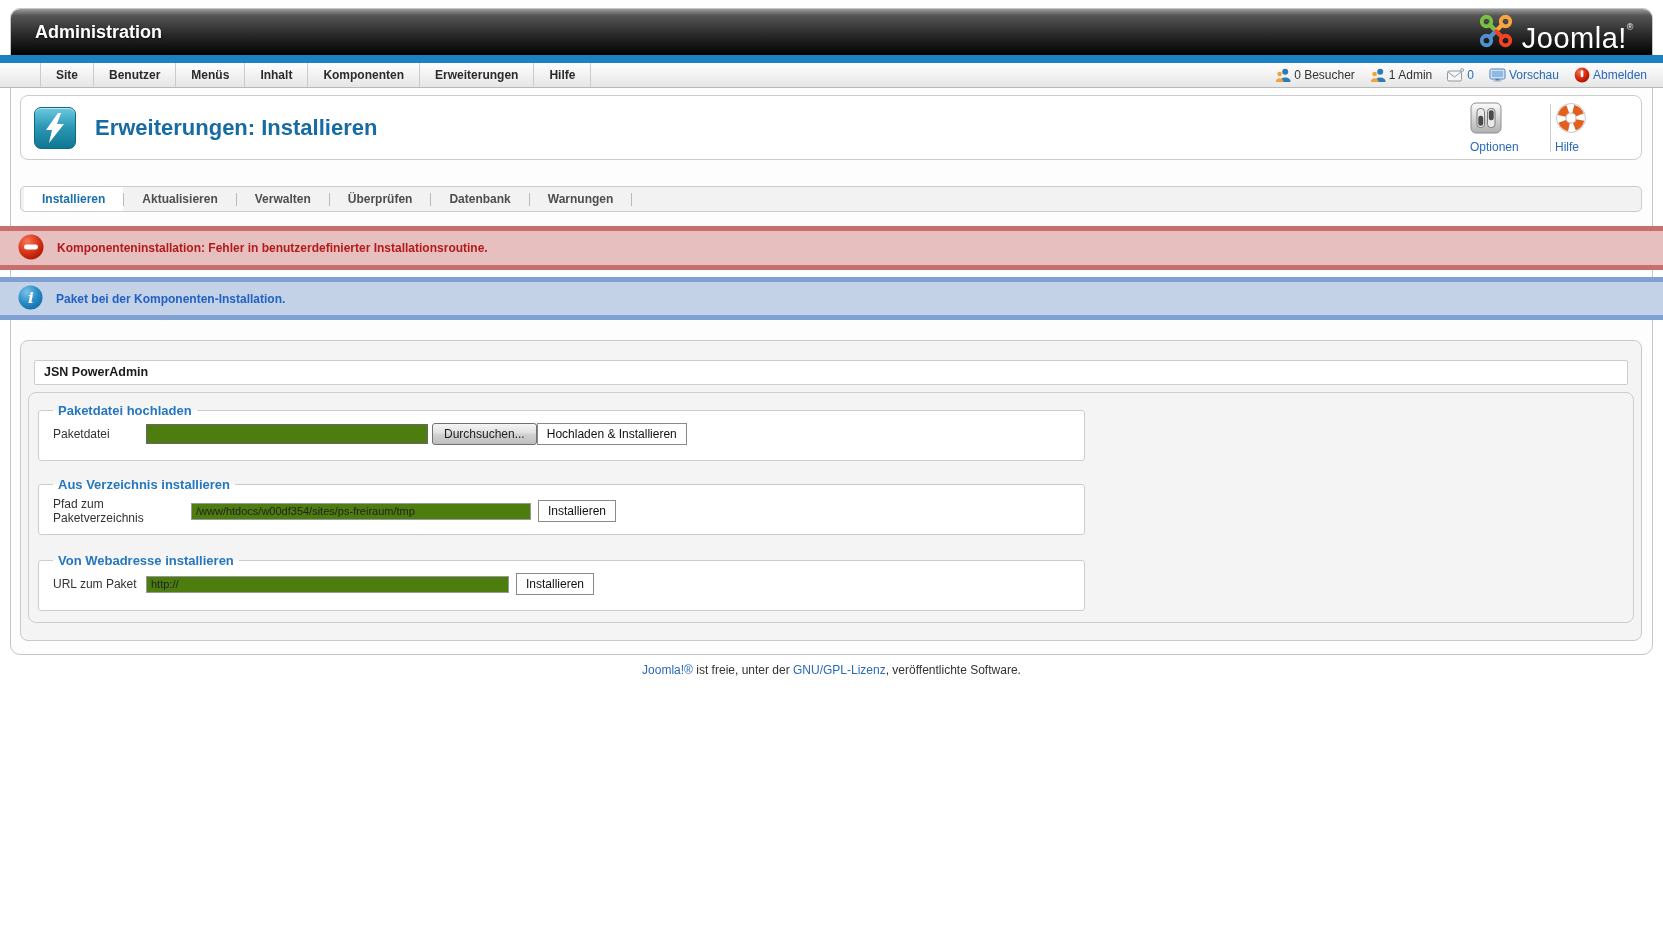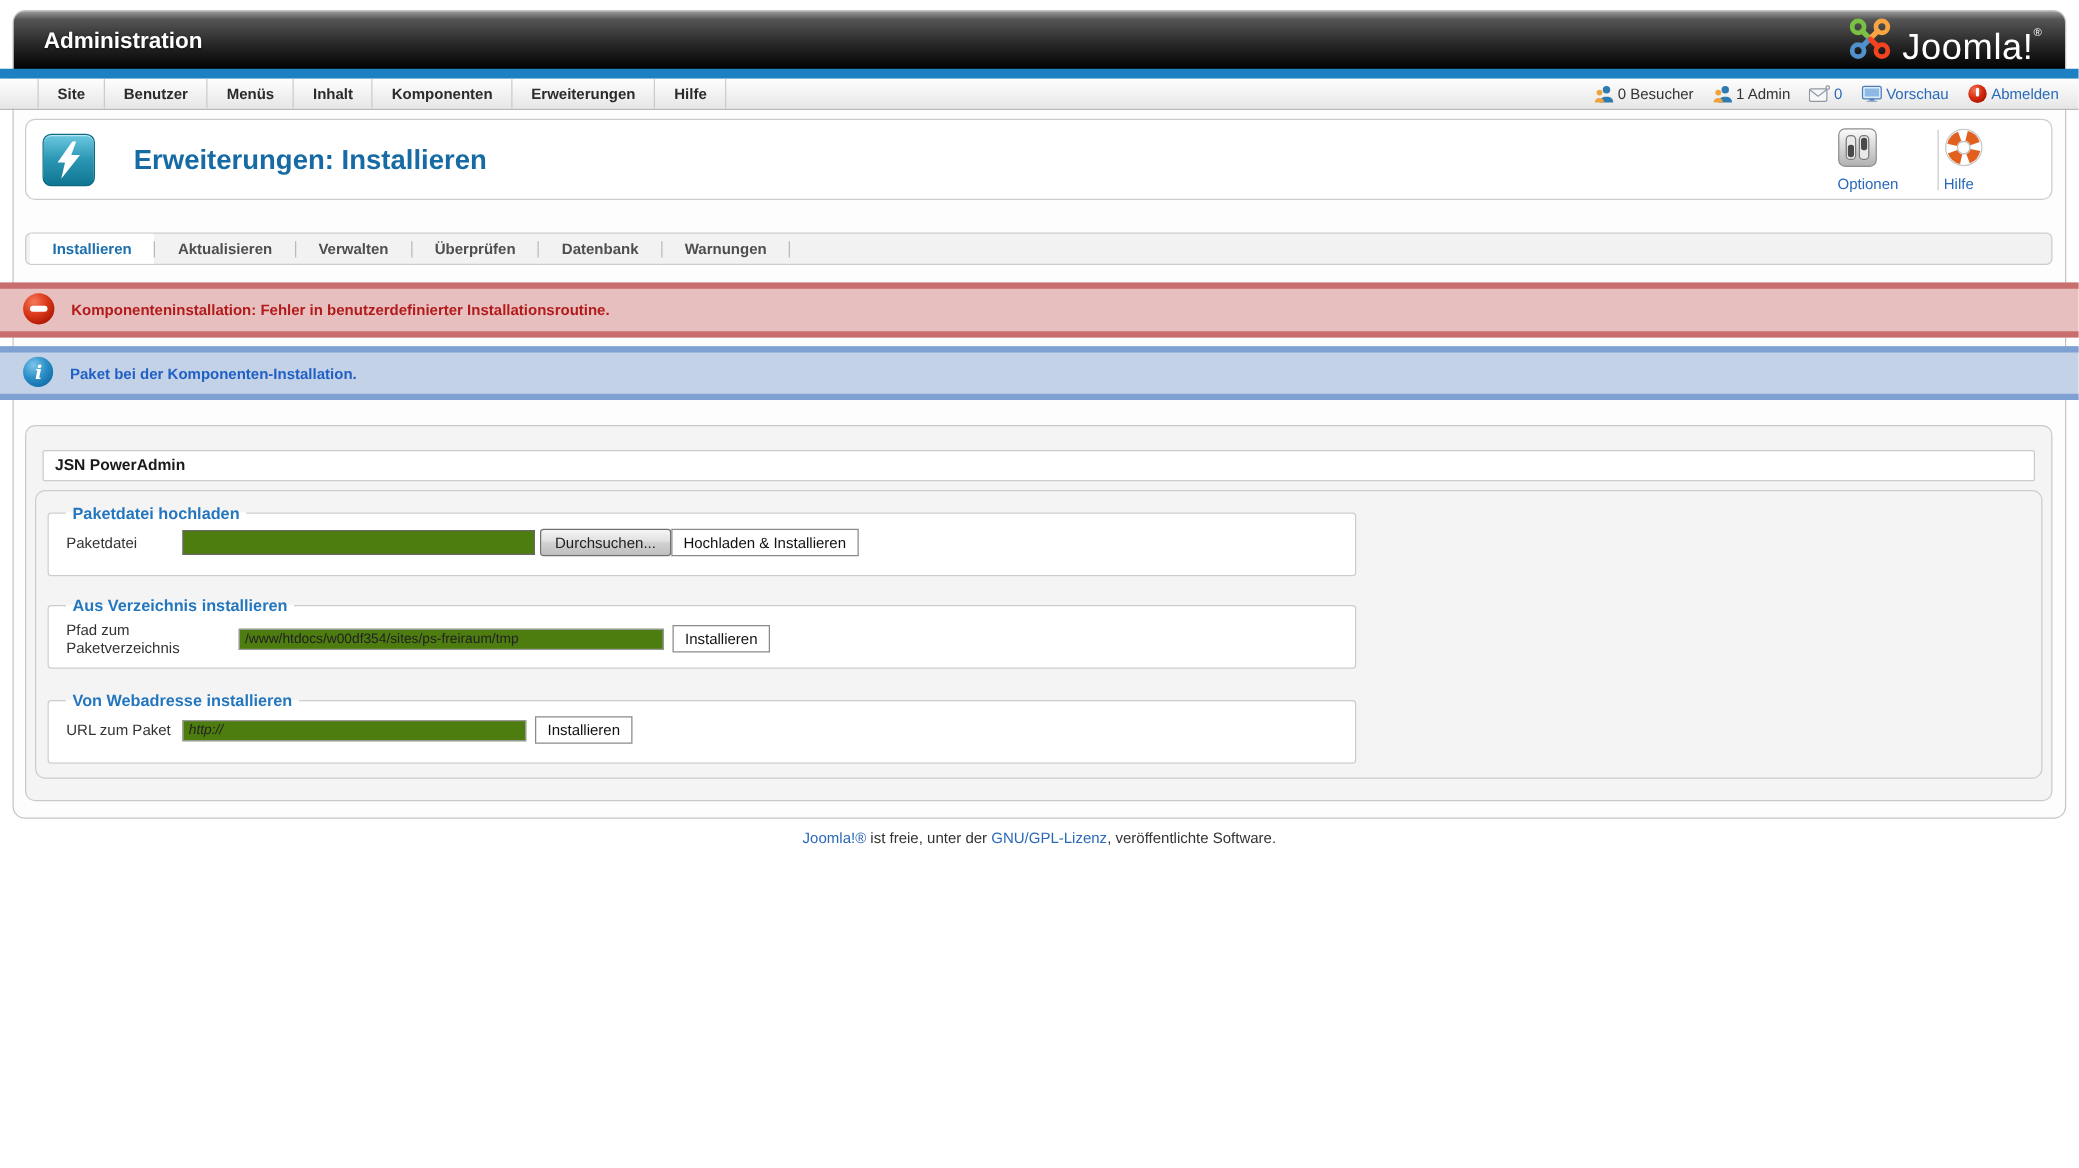--- a/index.html
+++ b/index.html
@@ -18,33 +18,33 @@
   .app-title{color:#fff;font-size:18px;font-weight:bold;text-shadow:0 1px 2px rgba(0,0,0,.7);}
   .logo{display:flex;align-items:center;gap:7px;}
   .logo-text{color:#fff;font-size:29px;line-height:29px;letter-spacing:.5px;}
   .logo-text sup{font-size:9px;vertical-align:18px;}
   
   .bluebar{position:absolute;left:0;top:55px;width:1663px;height:8px;background:#1c80c2;}
   
   .menubar{position:absolute;left:0;top:63px;width:1663px;height:24px;
     background:linear-gradient(#fefefe,#e6e6e6);border-bottom:1px solid #b9b9b9;
     display:flex;justify-content:space-between;align-items:stretch;}
-  .menu{display:flex;margin-left:30px;text-align:center;}
+  .menu{display:flex;margin-left:40px;text-align:center;}
   .menu-item{padding:0 15px;line-height:24px;font-weight:bold;color:#2b2b2b;
     border-right:1px solid #ccc;cursor:pointer;}
   .menu-item:first-child{border-left:1px solid #ccc;}
   .status{display:flex;align-items:center;gap:15px;margin-right:16px;}
   .status-item{display:flex;align-items:center;gap:3px;cursor:pointer;}
   .status-item .dark{color:#333;}
   .status-item .blue{color:#2a69b8;}
   .status-item svg{display:block;}
   
   .title-box{position:absolute;left:20px;top:95px;width:1622px;height:65px;box-sizing:border-box;
     background:#fff;border:1px solid #ccc;border-radius:8px;
-    display:flex;align-items:center;padding:0 10px 0 13px;gap:12px;}
+    display:flex;align-items:center;padding:0 10px 0 13px;}
   .page-icon{width:40px;height:40px;flex:0 0 40px;border-radius:7px;border:1px solid #0c6a85;
     background:linear-gradient(180deg,#6cc9e0 0%,#2b97b4 48%,#0f7693 100%);
     box-shadow:inset 0 1px 0 rgba(255,255,255,.55);
     display:flex;align-items:center;justify-content:center;}
   .page-title{margin:0 0 0 19px;font-size:22px;font-weight:bold;color:#176ba5;}
   .toolbar{margin-left:auto;display:flex;align-items:center;}
   .toolbar-btn{width:76px;display:flex;flex-direction:column;gap:3px;cursor:pointer;padding:4px 0;}
   .toolbar-btn .lbl{color:#2a69b8;font-size:12px;}
   .toolbar-divider{width:1px;height:48px;background:#ccc;margin:0 4px;}
   
@@ -84,21 +84,21 @@
   .txt{height:18px;border:1px solid #999;background:#4d7c0f;font-family:"Liberation Sans",sans-serif;
     font-size:11px;padding:0 4px;color:#222;box-sizing:border-box;}
   .file-txt{width:282px;height:20px;border:1px solid #686868;}
   .browse-btn{margin-left:4px;height:22px;padding:0 11px;font-size:12px;color:#222;cursor:pointer;
     border:1px solid #707070;border-radius:3px;font-family:"Liberation Sans",sans-serif;
     background:linear-gradient(#f5f5f5,#e0e0e0 45%,#d2d2d2 50%,#bfbfbf);}
   .flat-btn{margin-left:0;height:22px;padding:0 9px;font-size:12px;color:#111;cursor:pointer;
     border:1px solid #8a8a8a;background:#fff;font-family:"Liberation Sans",sans-serif;}
   .flat-btn.sm{margin-left:7px;}
   .in-dir{width:340px;height:17px;}
-  .in-url{width:275px;height:17px;font-style:italic;}
+  .in-url{width:363px;height:17px;}
   
   .footer{position:absolute;left:0;top:663px;width:1663px;text-align:center;color:#333;font-size:12px;}
   .footer a{color:#2a69b8;text-decoration:none;cursor:pointer;}
 </style>
 </head>
 <body>
 
 <div class="container">
   <div class="topbar">
     <span class="app-title">Administration</span>

